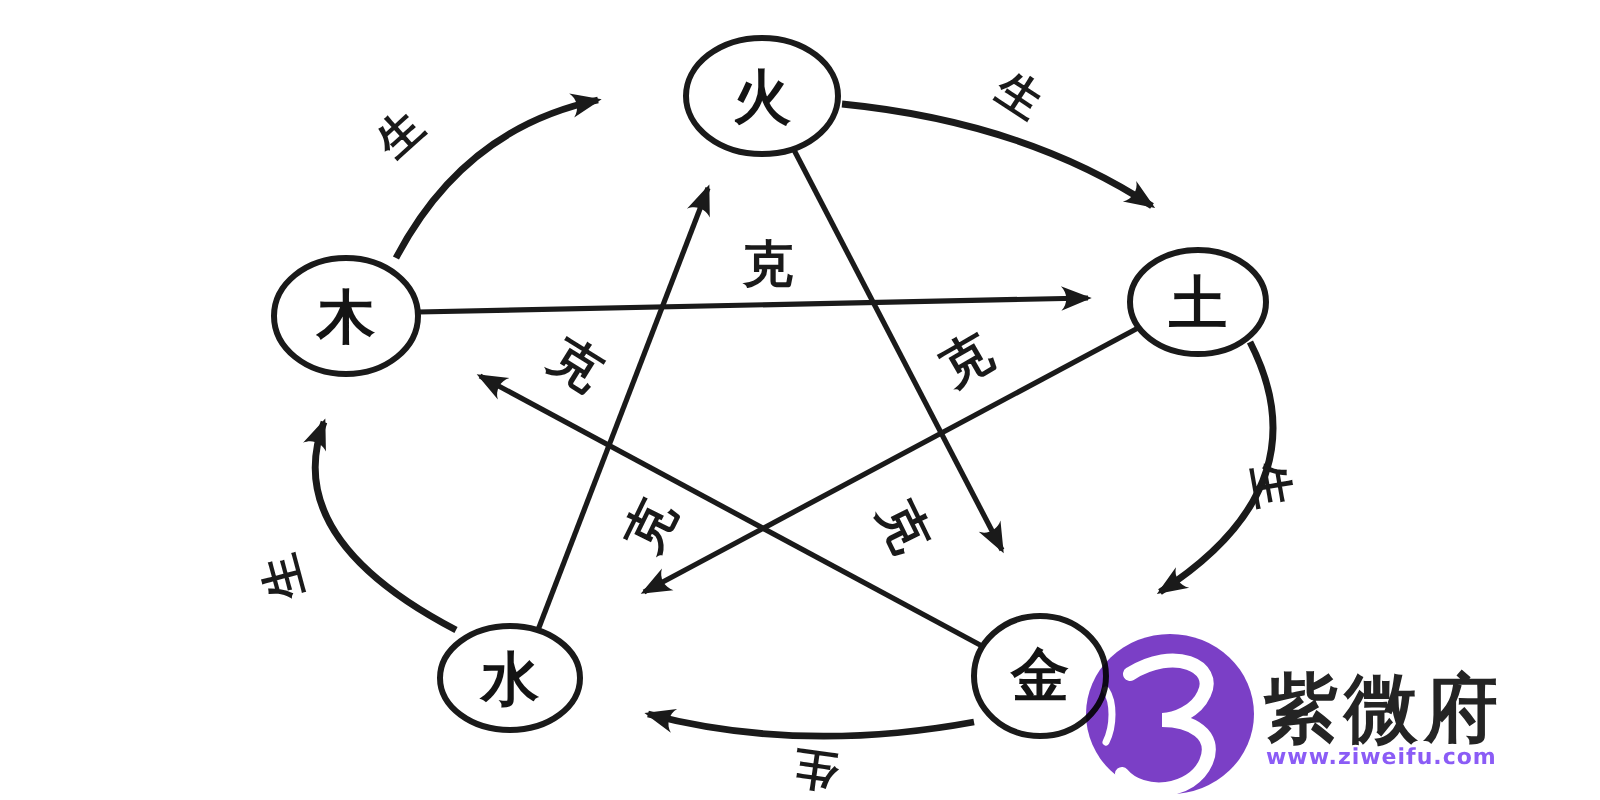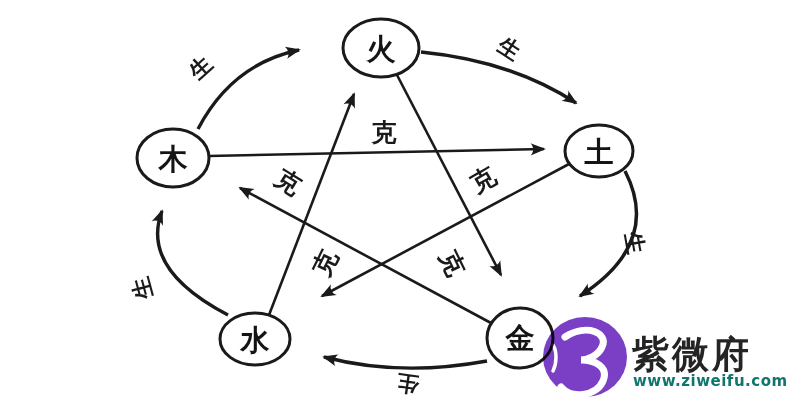--- a/index.html
+++ b/index.html
@@ -37,21 +37,21 @@
   #wm-logo{
     position:absolute;left:543px;top:317px;width:84px;height:80px;z-index:3;
     mix-blend-mode:multiply;
   }
   #wm-name{
     position:absolute;left:632px;top:330px;z-index:4;
     font-size:37px;font-weight:900;color:#242424;letter-spacing:3px;white-space:nowrap;
   }
   #wm-url{
     position:absolute;left:633px;top:372px;z-index:4;
-    font-size:15px;font-weight:bold;color:#0f766e;letter-spacing:0.5px;white-space:nowrap;
+    font-size:11px;font-weight:bold;color:#8b5cf6;letter-spacing:0.5px;white-space:nowrap;
   }
 </style>
 </head>
 <body>
 
 <div id="stage">
 
   <svg id="diagram-svg" width="800" height="400" viewBox="0 0 800 400">
     <defs>
       <marker id="ah" viewBox="0 0 10 8" markerWidth="17" markerHeight="14" refX="8.5" refY="4" orient="auto" markerUnits="userSpaceOnUse">

